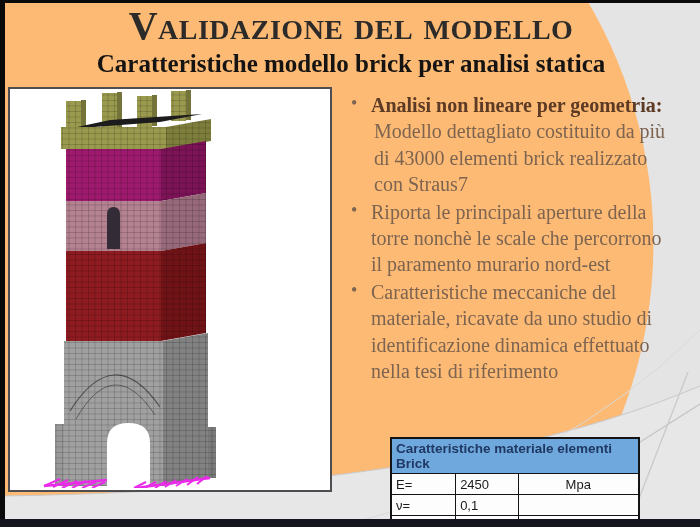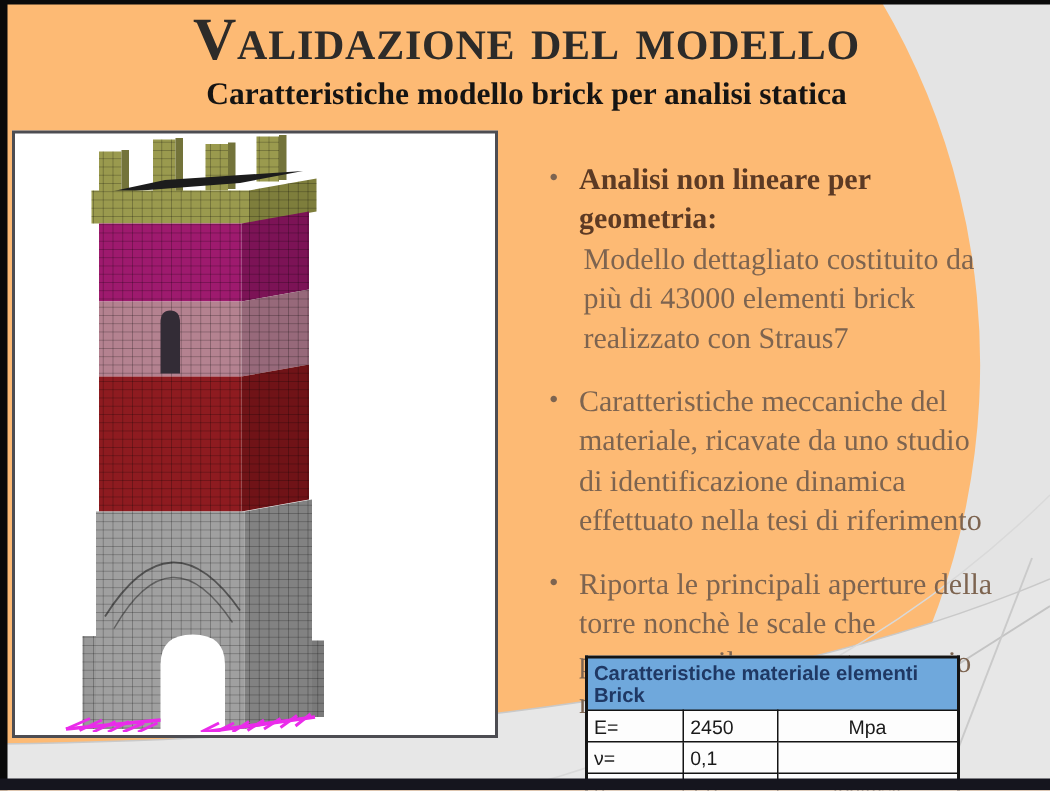--- a/index.html
+++ b/index.html
@@ -15,34 +15,34 @@
   
   .decor{position:absolute;left:0;top:0;z-index:0;}
   
   .title{
     position:absolute;left:5px;top:2px;width:692px;text-align:center;
     font-variant:small-caps;font-weight:700;font-size:40px;letter-spacing:.5px;
     color:#2d2b29;z-index:2;
   }
   .subtitle{
     position:absolute;left:5px;top:50px;width:692px;text-align:center;
-    font-weight:700;font-size:21px;color:#151413;z-index:2;
+    font-weight:700;font-size:25px;color:#151413;z-index:2;
   }
   
   .figure-box{
     position:absolute;left:8px;top:87px;width:320px;height:401px;
     background:#ffffff;border:2px solid #4d4d52;z-index:2;
   }
   
   .bullets{
     position:absolute;left:344px;top:91px;width:334px;z-index:2;
     list-style:none;margin:0;padding:0;
     color:#7d6450;font-size:20px;line-height:1.32;
   }
-  .bullets li{position:relative;padding-left:26px;margin:16px;}
+  .bullets li{position:relative;padding-left:26px;margin:1px;}
   .bullets li::before{
     content:"\2022";position:absolute;left:6px;top:0;
     color:#7d6450;font-size:18px;
   }
   .bullets .lead{font-weight:700;color:#5c3a24;}
   .bullets .sub{display:block;margin-left:3px;}
   
   .mat-table{
     position:absolute;left:390px;top:437px;width:250px;z-index:3;
     border-collapse:collapse;background:#fdfdfd;
@@ -156,24 +156,24 @@
       </g>
     </svg>
   </div>
 
   <ul class="bullets">
     <li>
       <span class="lead">Analisi non lineare per geometria:</span>
       <span class="sub">Modello dettagliato costituito da più di 43000 elementi brick realizzato con Straus7</span>
     </li>
     <li>
-      <span>Caratteristiche meccaniche del materiale, ricavate da uno studio di identificazione dinamica effettuato nella tesi di riferimento</span>
+      <span>Riporta le principali aperture della torre nonchè le scale che percorrono il paramento murario nord-est</span>
     </li>
     <li>
-      <span>Riporta le principali aperture della torre nonchè le scale che percorrono il paramento murario nord-est</span>
+      <span>Caratteristiche meccaniche del materiale, ricavate da uno studio di identificazione dinamica effettuato nella tesi di riferimento</span>
     </li>
   </ul>
 
   <table class="mat-table">
     <thead>
       <tr>
         <th colspan="3">Caratteristiche materiale elementi Brick</th>
       </tr>
     </thead>
     <tbody>

